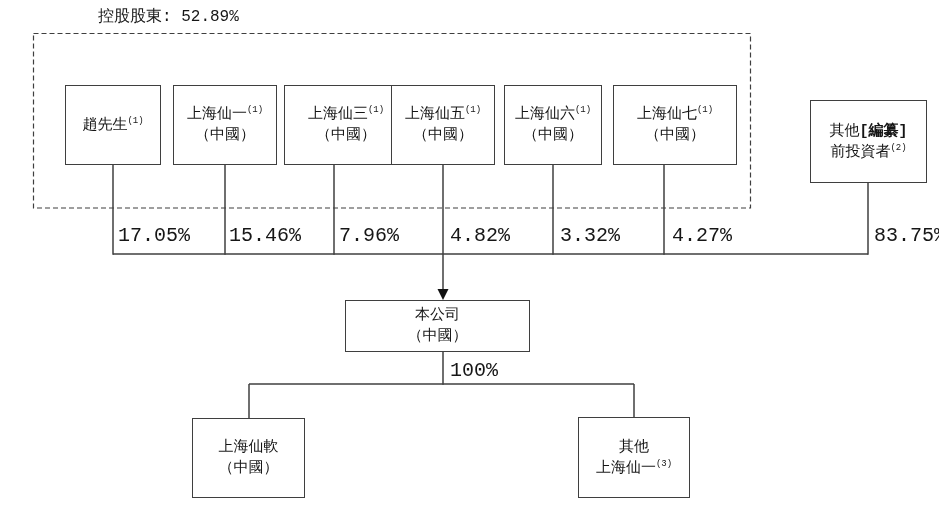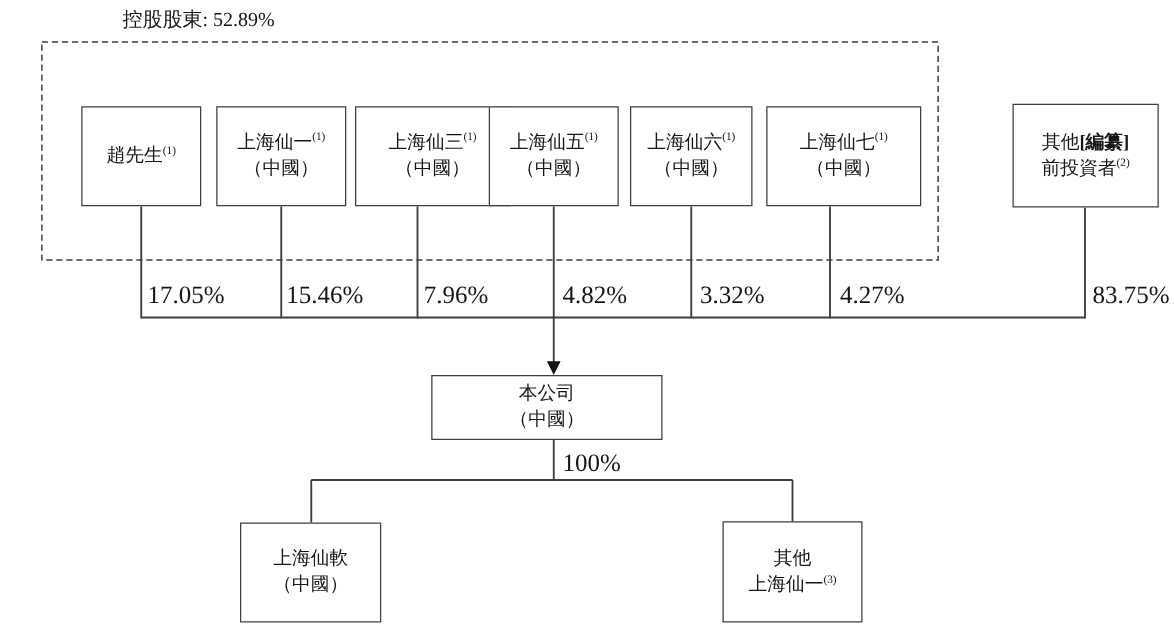--- a/index.html
+++ b/index.html
@@ -6,21 +6,21 @@
     --line:#3f3f3f;
     --text:#161616;
     --bg:#ffffff;
   }
   html,body{margin:0;padding:0;background:var(--bg);}
   .canvas{
     position:relative;
     width:939px;height:512px;
     background:var(--bg);
     color:var(--text);
-    font-family:Liberation Serif, serif;
+    font-family:Liberation Mono, monospace;
     overflow:hidden;
   }
   .connectors{position:absolute;left:0;top:0;}
   .connectors line{stroke:var(--line);stroke-width:1.5;}
   .connectors rect.dashed{fill:none;stroke:var(--line);stroke-width:1.2;stroke-dasharray:5 3;}
   .connectors polygon{fill:#111;}
   .title{
     position:absolute;left:98px;top:7px;
     font-size:16px;line-height:20px;white-space:nowrap;
   }
@@ -92,21 +92,21 @@
   <div class="node" style="left:504px;top:85px;width:98px;height:80px">
     <div><span>上海仙六</span><sup>(1)</sup></div>
     <div>（中國）</div>
   </div>
 
   <div class="node" style="left:613px;top:85px;width:124px;height:80px">
     <div><span>上海仙七</span><sup>(1)</sup></div>
     <div>（中國）</div>
   </div>
 
-  <div class="node" style="left:810px;top:83px;width:117px;height:83px">
+  <div class="node" style="left:810px;top:100px;width:117px;height:83px">
     <div><span>其他</span><b class="redact">[編纂]</b></div>
     <div><span>前投資者</span><sup>(2)</sup></div>
   </div>
 
   <div class="pct" style="left:118px;top:227px">17.05%</div>
   <div class="pct" style="left:229px;top:227px">15.46%</div>
   <div class="pct" style="left:339px;top:227px">7.96%</div>
   <div class="pct" style="left:450px;top:227px">4.82%</div>
   <div class="pct" style="left:560px;top:227px">3.32%</div>
   <div class="pct" style="left:672px;top:227px">4.27%</div>

